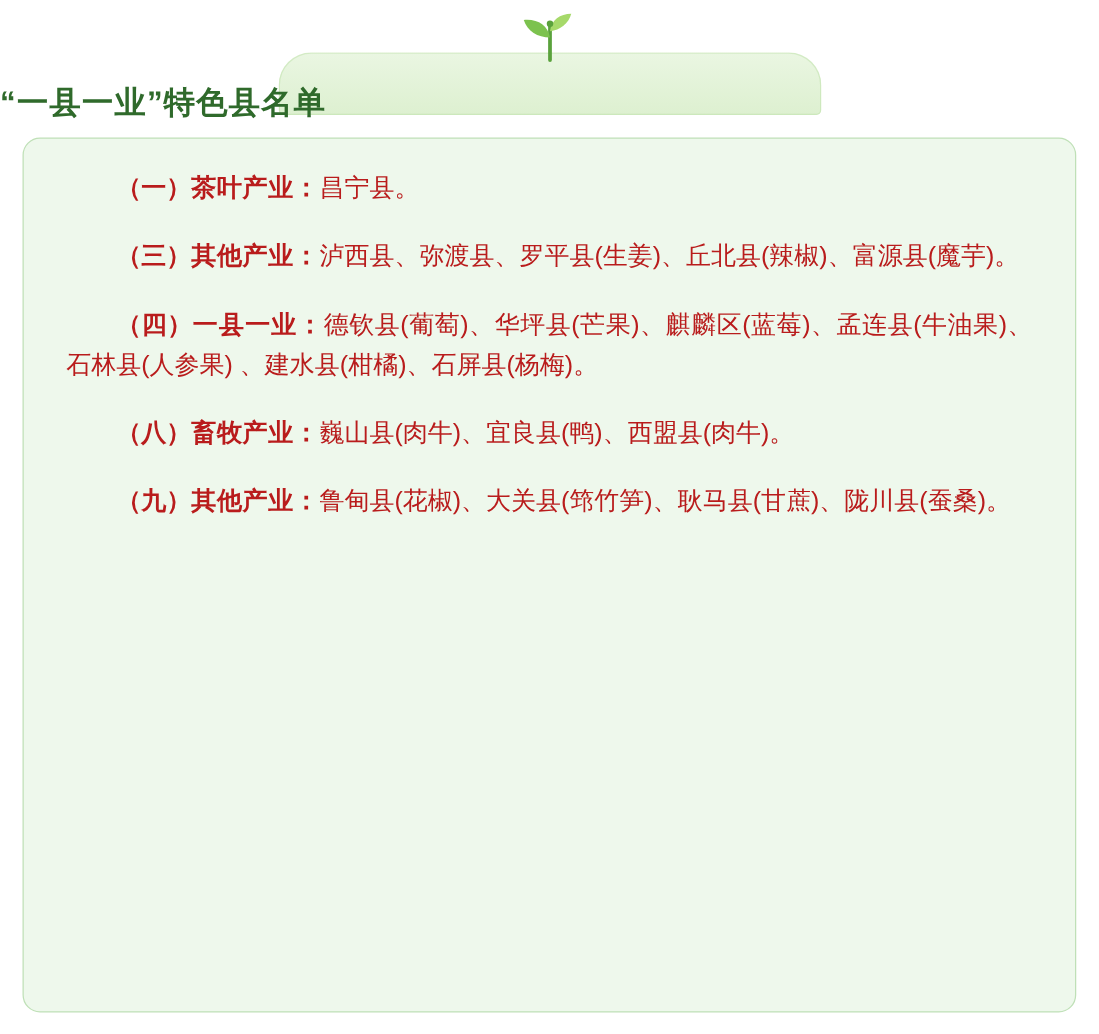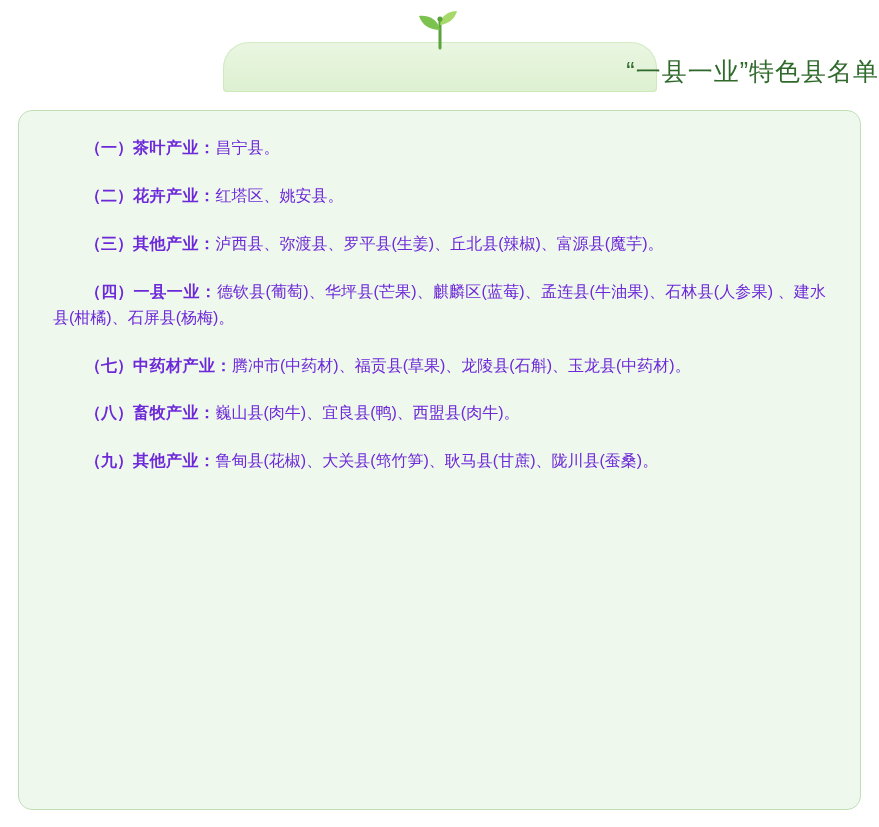--- a/index.html
+++ b/index.html
@@ -38,24 +38,24 @@
     height: 50px;
     background: linear-gradient(to bottom, #eaf6e2 0%, #ddf0d0 100%);
     border-radius: 26px 26px 4px 4px;
     box-shadow: 0 0 0 1px rgba(185, 222, 162, 0.45) inset;
   }
 
   .header-title {
     position: absolute;
     left: 0;
     right: 0;
-    top: 55px;
-    text-align: right;
+    top: 65px;
+    text-align: left;
     font-size: 25px;
-    font-weight: normal;
+    font-weight: bold;
     letter-spacing: 1px;
     color: #2f6a2b;
     z-index: 3;
   }
 
   .sprout {
     position: absolute;
     left: 50%;
     transform: translateX(-50%);
     top: 8px;
@@ -72,23 +72,23 @@
     width: 843px;
     height: 700px;
     box-sizing: border-box;
     background: #eef8ec;
     border: 1px solid #bfe0b7;
     border-radius: 14px;
     padding: 24px 34px 10px 34px;
   }
 
   .entry {
-    font-size: 16px;
+    font-size: 20px;
     line-height: 1.62;
-    color: #6d28d9;
+    color: #b91c1c;
     margin: 0 0 22px 0;
     text-indent: 2em;
     text-align: justify;
   }
   .entry:last-child { margin-bottom: 0; }
 
   .entry .idx,
   .entry .cat {
     font-weight: bold;
   }
@@ -113,37 +113,31 @@
 
     <div class="header-title">“一县一业”特色县名单</div>
   </div>
 
   <div class="card">
 
     <p class="entry">
       <span class="idx">（一）</span><span class="cat">茶叶产业：</span><span class="items">昌宁县。</span>
     </p>
 
-    <p class="entry">
-      <span class="idx">（二）</span><span class="cat">花卉产业：</span><span class="items">红塔区、姚安县。</span>
-    </p>
 
     <p class="entry">
       <span class="idx">（三）</span><span class="cat">其他产业：</span><span class="items">泸西县、弥渡县、罗平县(生姜)、丘北县(辣椒)、富源县(魔芋)。</span>
     </p>
 
     <p class="entry">
       <span class="idx">（四）</span><span class="cat">一县一业：</span><span class="items">德钦县(葡萄)、华坪县(芒果)、麒麟区(蓝莓)、孟连县(牛油果)、石林县(人参果) 、建水县(柑橘)、石屏县(杨梅)。</span>
     </p>
 
 
 
-    <p class="entry">
-      <span class="idx">（七）</span><span class="cat">中药材产业：</span><span class="items">腾冲市(中药材)、福贡县(草果)、龙陵县(石斛)、玉龙县(中药材)。</span>
-    </p>
 
     <p class="entry">
       <span class="idx">（八）</span><span class="cat">畜牧产业：</span><span class="items">巍山县(肉牛)、宜良县(鸭)、西盟县(肉牛)。</span>
     </p>
 
     <p class="entry">
       <span class="idx">（九）</span><span class="cat">其他产业：</span><span class="items">鲁甸县(花椒)、大关县(筇竹笋)、耿马县(甘蔗)、陇川县(蚕桑)。</span>
     </p>
 
   </div>

